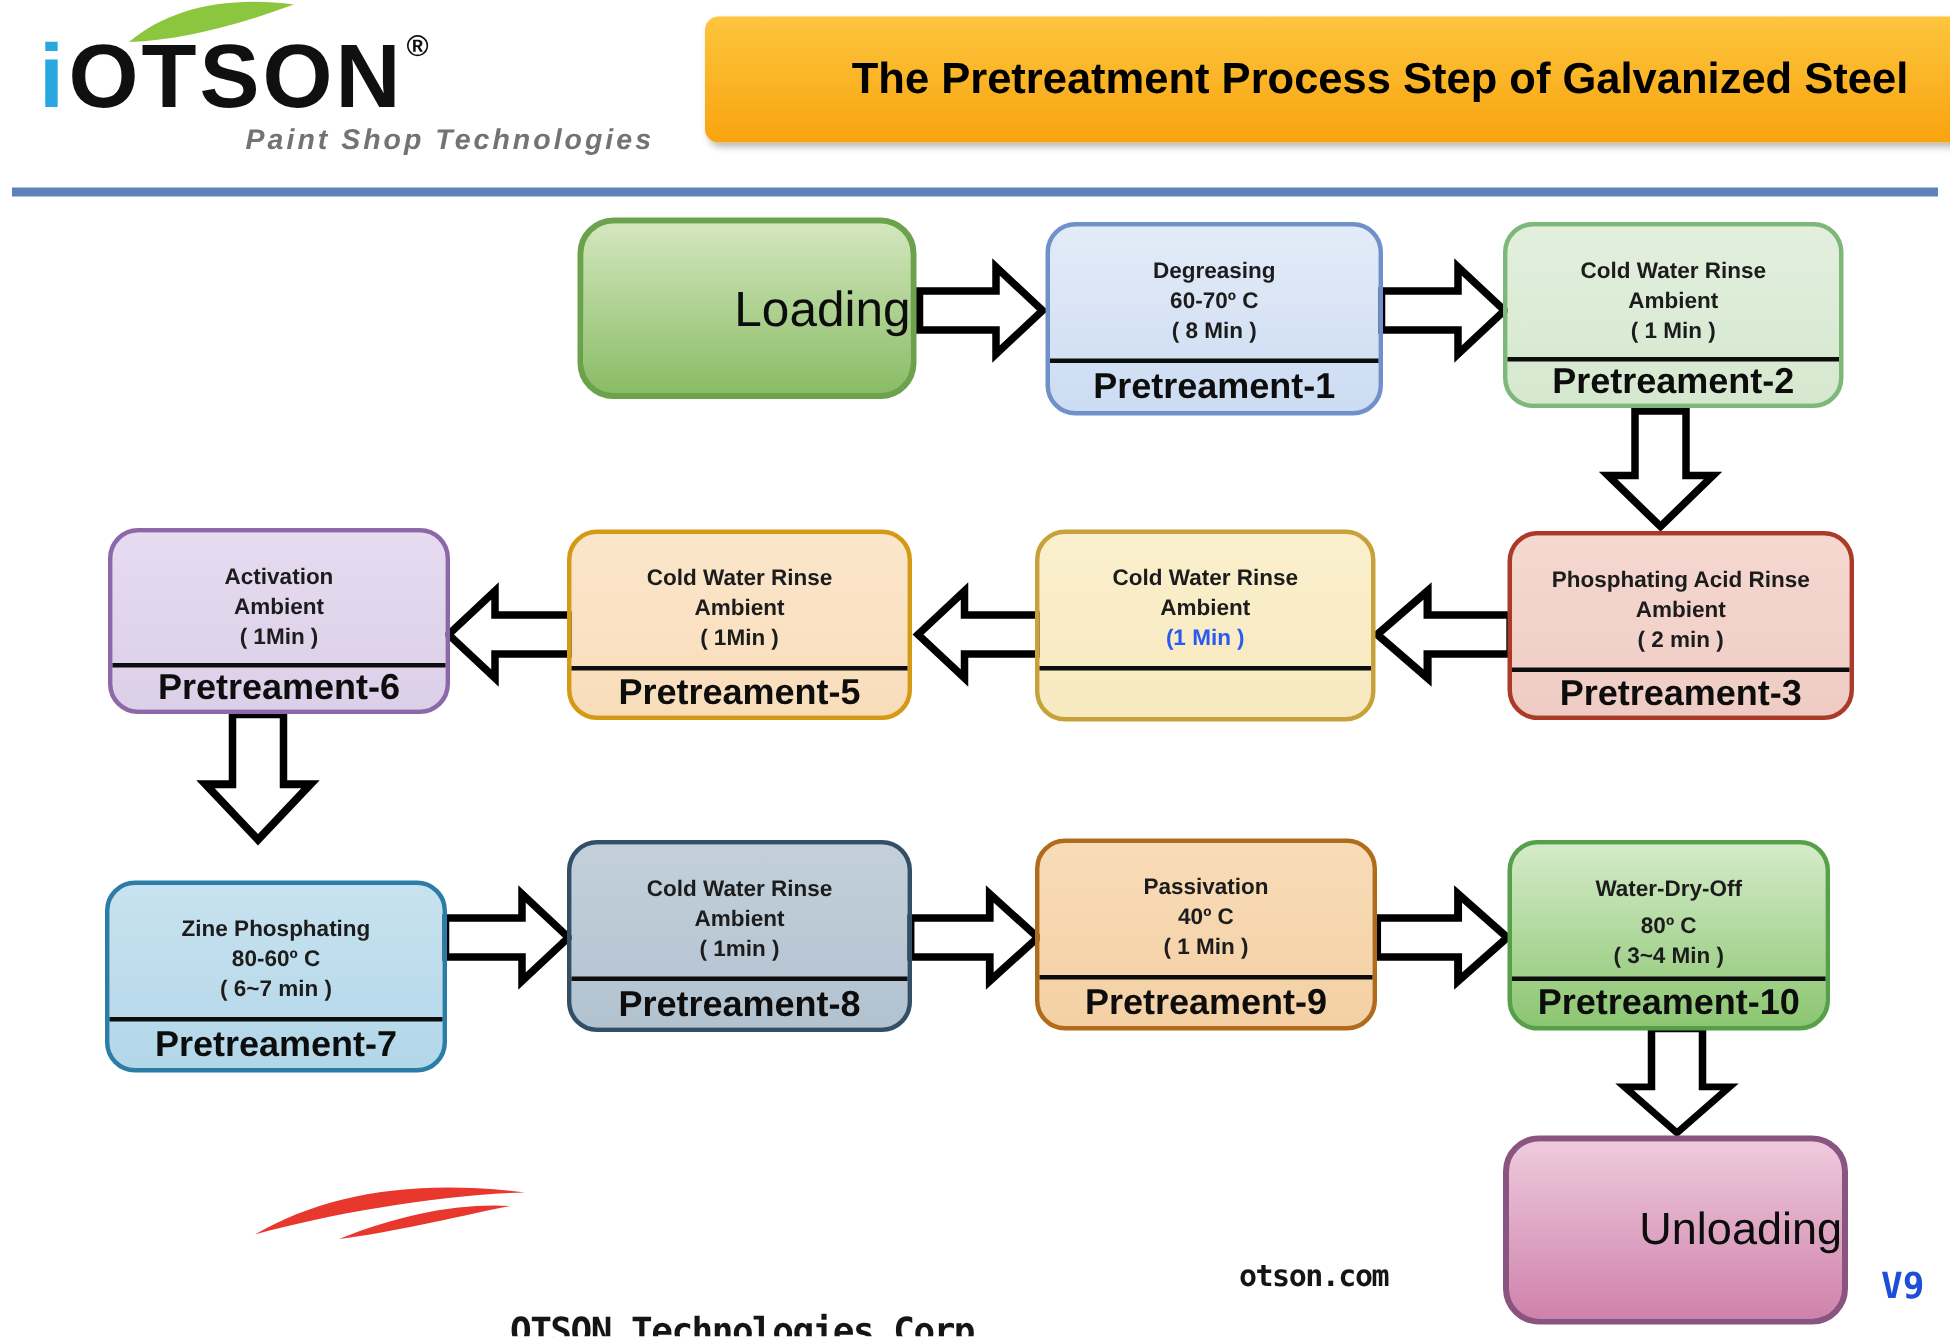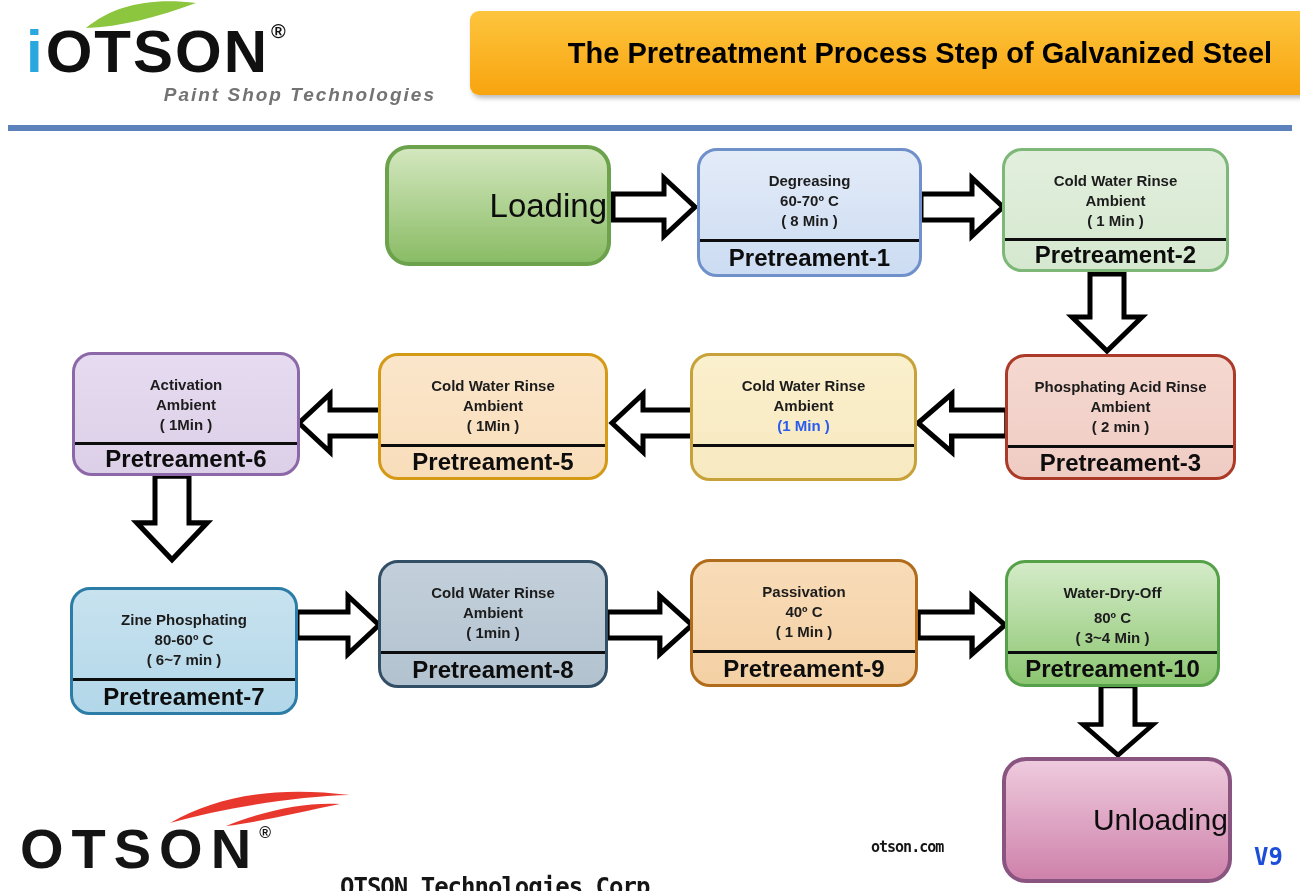--- a/index.html
+++ b/index.html
@@ -46,21 +46,21 @@
 
   
   .footer-logo{position:absolute;left:20px;top:778px;width:318px;}
   .swoosh{position:absolute;left:148px;top:10px;overflow:visible;}
   .footer-brand-line{margin-top:30px;line-height:50px;white-space:nowrap;}
   .footer-brand{font-size:56px;font-weight:800;letter-spacing:8px;color:#141414;}
   .footer-reg{font-size:16px;font-weight:700;vertical-align:30px;color:#141414;}
   .footer-company{position:absolute;left:340px;top:873px;font-family:"DejaVu Sans Mono",monospace;
                   font-weight:700;font-size:24px;letter-spacing:-1px;color:#151515;}
   .footer-website{position:absolute;left:826px;top:838px;font-family:"DejaVu Sans Mono",monospace;
-                  font-weight:700;font-size:15px;letter-spacing:-1px;color:#151515;margin-left:45px;}
+                  font-weight:700;font-size:20px;letter-spacing:-1px;color:#151515;}
   .footer-version{position:absolute;left:1254px;top:843px;font-family:"DejaVu Sans Mono",monospace;
                   font-weight:700;font-size:24px;color:#1d4ed8;}
 </style>
 </head>
 <body>
 
 <div class="canvas" data-name="page-background">
 
   <div class="header-logo" data-name="header-logo">
     <div class="logo-text" data-name="logo-wordmark">
@@ -227,23 +227,20 @@
 
   <div class="terminal" style="left: 1002px; top: 757px; width: 230px; height: 126px; font-size: 30px; --fill-top: #eecadd; --fill-bottom: #cf82ab; border-color: rgb(138, 84, 128);" data-name="unloading-box">
     <span data-name="unloading-label">Unloading</span>
   </div>
 
   <div class="footer-logo" data-name="footer-logo">
     <svg class="swoosh" width="185" height="42" viewBox="0 0 185 40" data-name="swoosh-icon" style="--red: #e8382e;">
       <path d="M2,34 C50,6 110,-3 182,6 C128,7 52,20 2,34 Z" style="fill:var(--red);"></path>
       <path d="M58,37 C100,20 140,13 172,15 C132,23 92,33 58,37 Z" style="fill:var(--red);"></path>
     </svg>
-    <div class="footer-brand-line" data-name="footer-wordmark">
-      <span class="footer-brand" data-name="footer-brand">OTSON</span><span class="footer-reg" data-name="footer-registered-mark">®</span>
-    </div>
 
   </div>
 
   <div class="footer-company" data-name="footer-company">OTSON Technologies Corp</div>
   <div class="footer-website" data-name="footer-website">otson.com</div>
   <div class="footer-version" data-name="footer-version">V9</div>
 
 </div>
 
 </body></html>

